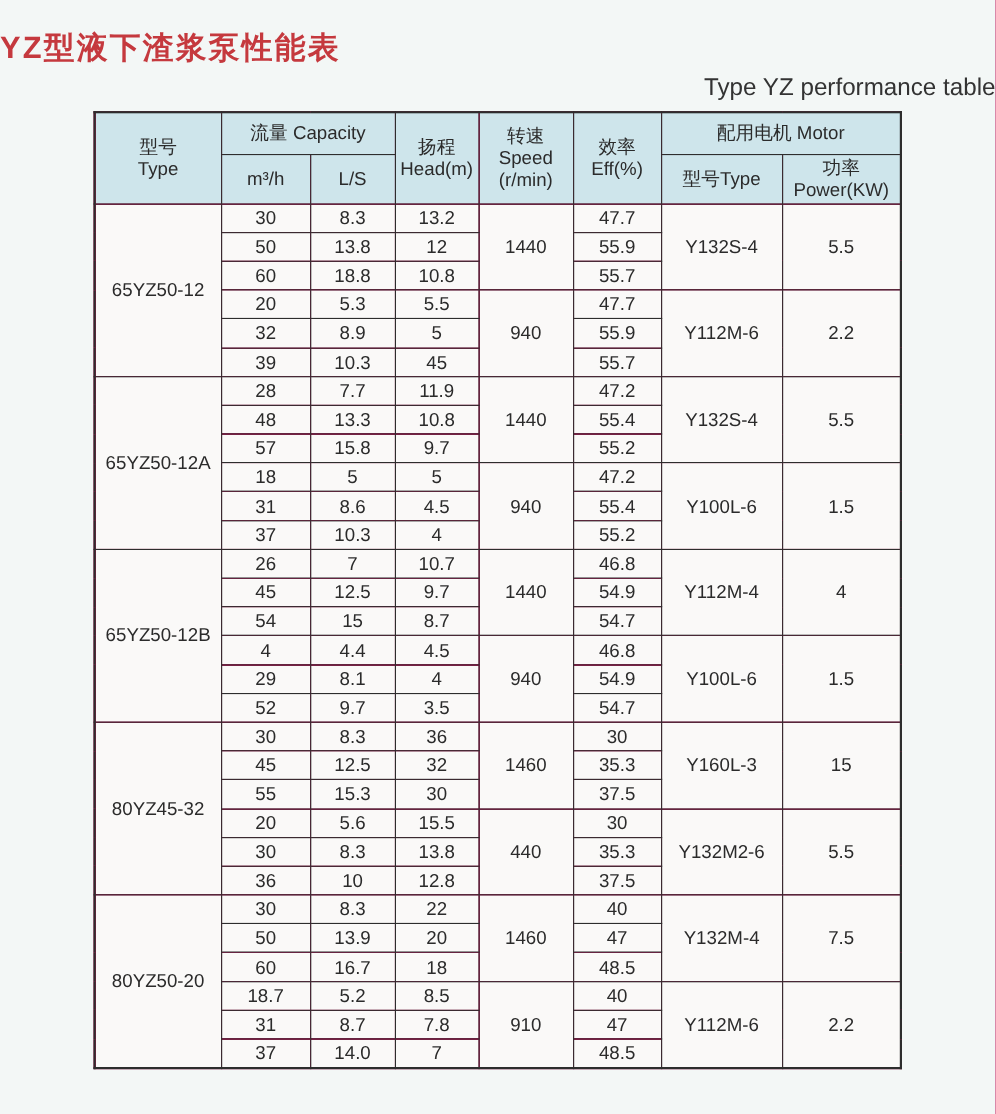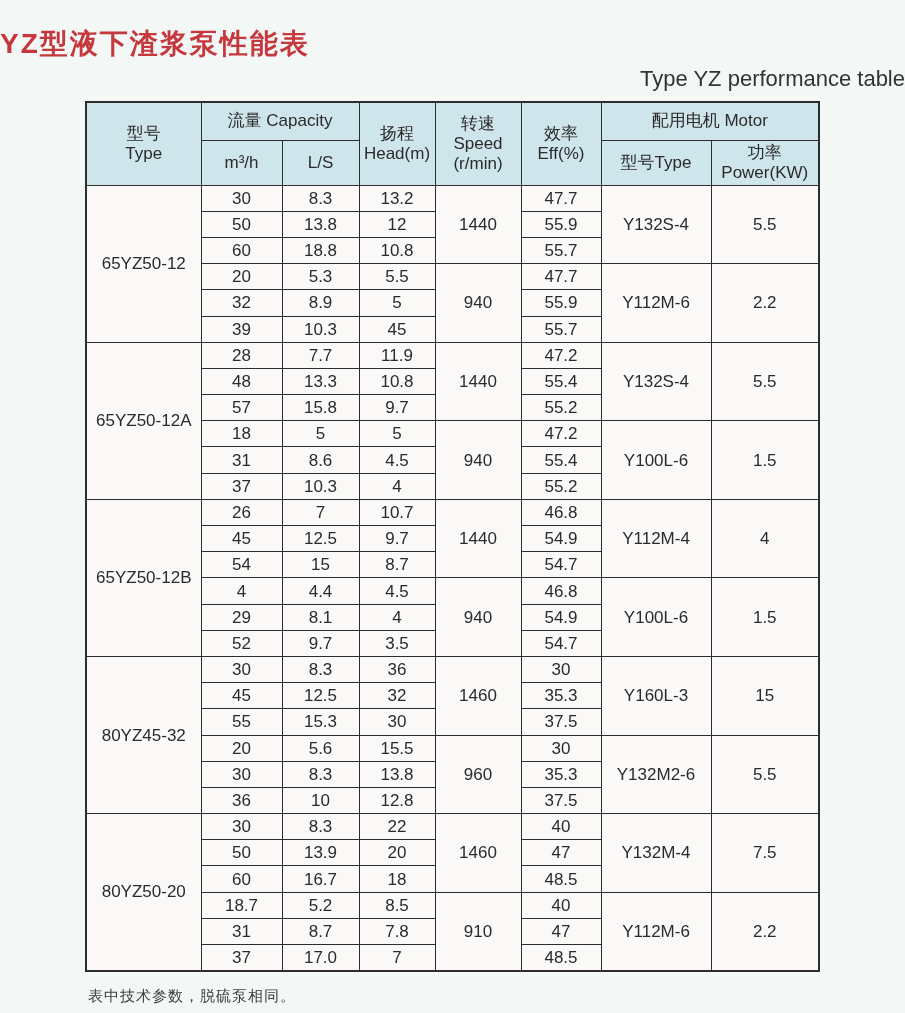--- a/index.html
+++ b/index.html
@@ -263,21 +263,21 @@
         <tr>
           <td>55</td>
           <td>15.3</td>
           <td>30</td>
           <td>37.5</td>
         </tr>
         <tr>
           <td>20</td>
           <td>5.6</td>
           <td>15.5</td>
-          <td rowspan="3">960</td>
+          <td rowspan="3">440</td>
           <td>30</td>
           <td rowspan="3">Y132M2-6</td>
           <td rowspan="3">5.5</td>
         </tr>
         <tr>
           <td>30</td>
           <td>8.3</td>
           <td>13.8</td>
           <td>35.3</td>
         </tr>
@@ -319,22 +319,21 @@
           <td rowspan="3">2.2</td>
         </tr>
         <tr>
           <td>31</td>
           <td>8.7</td>
           <td>7.8</td>
           <td>47</td>
         </tr>
         <tr>
           <td>37</td>
-          <td>17.0</td>
+          <td>14.0</td>
           <td>7</td>
           <td>48.5</td>
         </tr>
       </tbody>
   </table>
 
-  <div class="footnote">表中技术参数，脱硫泵相同。</div>
 
 </div>
 
 </body></html>

